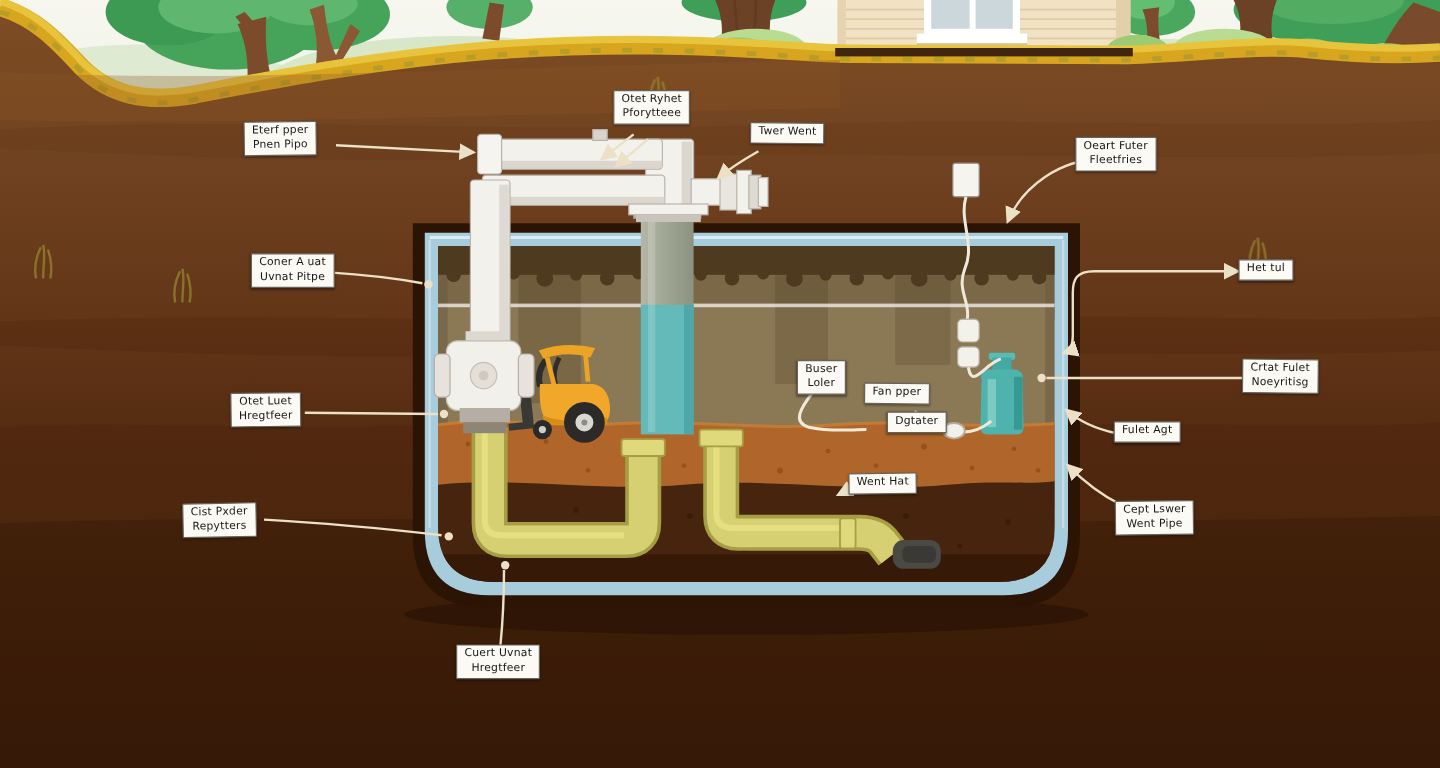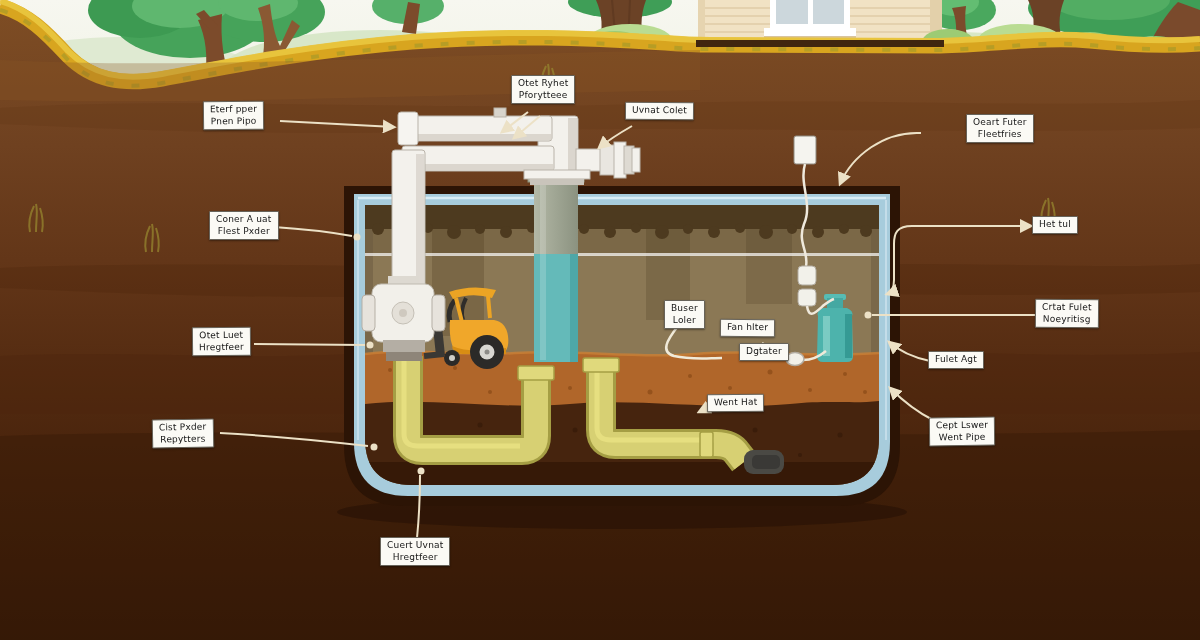--- a/index.html
+++ b/index.html
@@ -314,35 +314,35 @@
         <circle cx="868" cy="315" r="3.5" fill="#ece1c6" stroke="none"></circle>
     <path d="M930,361 C911,357 897,349 889,342" marker-end="url(#arrow)"></path>
     <path d="M933,420 C915,411 900,398 890,388" marker-end="url(#arrow)"></path>
   </g>
 </svg>
 
 <div class="label r1" style="left:203px;top:101px">Eterf pper
 Pnen Pipo</div>
 <div class="label" style="left:511px;top:75px">Otet Ryhet
 Pforytteee</div>
-<div class="label r2" style="left:625px;top:102px">Uvnat Colet</div>
+<div class="label r2" style="left:625px;top:102px">Twer Went</div>
 <div class="label" style="left:209px;top:211px">Coner A uat
-Flest Pxder</div>
+Uvnat Pitpe</div>
 <div class="label r1" style="left:192px;top:327px">Otet Luet
 Hregtfeer</div>
 <div class="label r3" style="left:152px;top:419px">Cist Pxder
 Repytters</div>
 <div class="label" style="left:380px;top:537px">Cuert Uvnat
 Hregtfeer</div>
 <div class="label" style="left:664px;top:300px">Buser
 Loler</div>
-<div class="label r2" style="left:720px;top:319px">Fan hlter</div>
+<div class="label r2" style="left:720px;top:319px">Fan pper</div>
 <div class="label" style="left:739px;top:343px">Dgtater</div>
 <div class="label r1" style="left:707px;top:394px">Went Hat</div>
-<div class="label" style="left:966px;top:114px">Oeart Futer
+<div class="label" style="left:896px;top:114px">Oeart Futer
 Fleetfries</div>
 <div class="label" style="left:1032px;top:216px">Het tul</div>
 <div class="label r2" style="left:1035px;top:299px">Crtat Fulet
 Noeyritisg</div>
 <div class="label" style="left:928px;top:351px">Fulet Agt</div>
 <div class="label r1" style="left:929px;top:417px">Cept Lswer
 Went Pipe</div>
 
 </div>
 </body></html>

